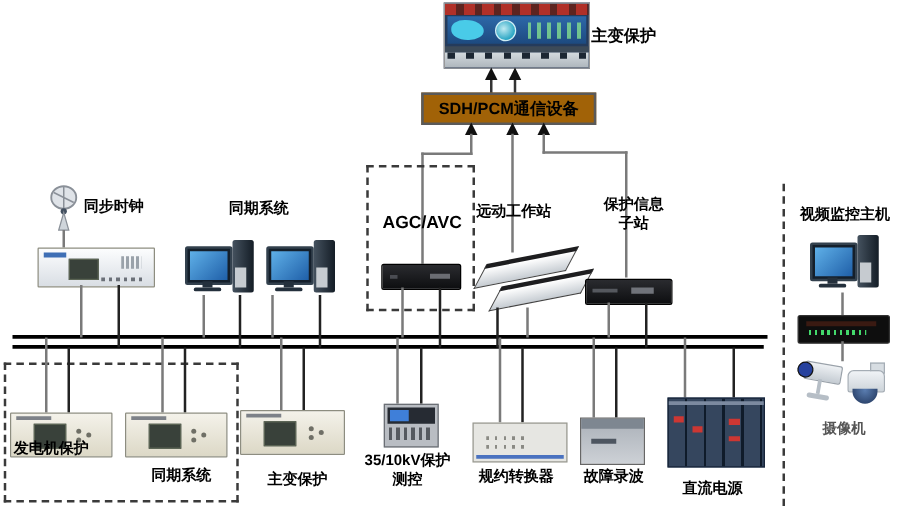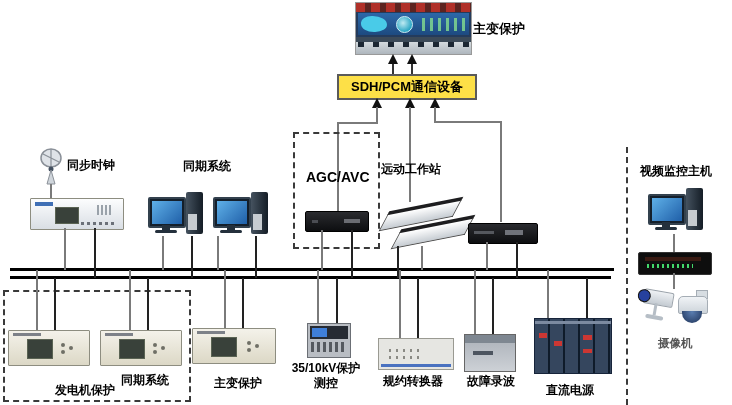--- a/index.html
+++ b/index.html
@@ -11,21 +11,21 @@
   .lbl.two{white-space:normal;text-align:center;}
   
   .vl{position:absolute;width:2px;background:#7a7a7a;}
   .hl{position:absolute;height:2px;background:#7a7a7a;}
   .bus{position:absolute;height:3px;background:#000;}
   .arr{position:absolute;width:0;height:0;border-left:5px solid transparent;border-right:5px solid transparent;border-bottom:10px solid #111;}
   .dash{position:absolute;border:2px dashed #3a3a3a;}
   .vdash{position:absolute;width:0;border-left:2px dashed #3a3a3a;}
   
   .sdhbox{position:absolute;left:337px;top:74px;width:136px;height:22px;border:2px solid #5a5a5a;
-    display:flex;align-items:center;justify-content:center;font-weight:bold;font-size:13px;color:#000;background:#fde047;}
+    display:flex;align-items:center;justify-content:center;font-weight:bold;font-size:13px;color:#000;background:#a16207;}
   
   .photo{position:absolute;left:355px;top:2px;width:115px;height:51px;background:#243b5c;border:1px solid #999;overflow:hidden;}
   .ph-top{position:absolute;left:0;top:0;right:0;height:9px;background:repeating-linear-gradient(90deg,#b03028 0 9px,#5d2420 9px 15px);}
   .ph-screen{position:absolute;left:2px;top:10px;right:2px;height:22px;background:linear-gradient(180deg,#2d68a8,#1d4a80);}
   .ph-map{position:absolute;left:3px;top:3px;width:26px;height:16px;background:#49cbe8;border-radius:45% 60% 50% 55%;}
   .ph-globe{position:absolute;left:38px;top:3px;width:15px;height:15px;border-radius:50%;background:radial-gradient(circle at 40% 40%,#bfeaf2,#2aa6c4 70%);border:1px solid #cfeef5;}
   .ph-bars{position:absolute;right:3px;top:5px;width:44px;height:13px;background:repeating-linear-gradient(90deg,#7fd78f 0 3px,transparent 3px 8px);opacity:.85;}
   .ph-desk{position:absolute;left:0;right:0;bottom:12px;height:5px;background:#3c4a58;}
   .ph-floor{position:absolute;left:0;right:0;bottom:0;height:12px;background:linear-gradient(#d4dade,#aeb6bd);}
   .ph-mons{position:absolute;left:2px;right:2px;bottom:7px;height:5px;background:repeating-linear-gradient(90deg,#1c2733 0 6px,transparent 6px 15px);}
@@ -117,20 +117,24 @@
   <div class="vl" style="left:500px;top:121px;height:101px;"></div>
 
   <div class="dash" style="left:293px;top:132px;width:83px;height:113px;"></div>
   <div class="dash" style="left:3px;top:290px;width:184px;height:108px;"></div>
   <div class="vdash" style="left:626px;top:147px;height:258px;"></div>
 
   <div class="lbl" style="left:67px;top:158px;">同步时钟</div>
   <div class="lbl" style="left:183px;top:159px;">同期系统</div>
   <div class="lbl" style="left:306px;top:170px;font-size:14px;">AGC/AVC</div>
   <div class="lbl" style="left:381px;top:162px;">远动工作站</div>
+  <div class="lbl two" style="left:472px;top:156px;width:70px;">
+    <span>保护信息</span><br>
+    <span>子站</span>
+  </div>
   <div class="lbl" style="left:640px;top:164px;">视频监控主机</div>
 
   <svg class="dev" style="left:38px;top:146px;" width="26" height="40">
     <ellipse cx="13" cy="12" rx="10" ry="9" fill="#dfe3e8" stroke="#8a9098" stroke-width="1.5"></ellipse>
     <path d="M5 8 L21 16 M13 3 L13 21" stroke="#8a9098" stroke-width="1.2" fill="none"></path>
     <circle cx="13" cy="23" r="2.5" fill="#435060"></circle>
     <path d="M9 38 L13 24 L17 38 Z" fill="#cfd5db" stroke="#8a9098" stroke-width="1"></path>
   </svg>
   <div class="vl" style="left:50px;top:184px;height:14px;"></div>
   <div class="dev rack-beige" style="left:30px;top:198px;width:92px;height:30px;background:linear-gradient(#fcfdfe,#d9dee4);">
@@ -275,21 +279,21 @@
     <div class="arm"></div>
     <div class="foot"></div>
   </div>
   <div class="dev dome" style="left:678px;top:290px;width:30px;height:36px;">
     <div class="mount"></div>
     <div class="bodyd"></div>
     <div class="glass"></div>
   </div>
   <div class="lbl" style="left:658px;top:336px;color:#555;font-size:11.5px;font-family:Liberation Mono, monospace;">摄像机</div>
 
-  <div class="lbl" style="left:11px;top:383px;margin-left:44px;">发电机保护</div>
+  <div class="lbl" style="left:11px;top:351px;">发电机保护</div>
   <div class="lbl" style="left:121px;top:373px;">同期系统</div>
   <div class="lbl" style="left:214px;top:376px;">主变保护</div>
   <div class="lbl two" style="left:284px;top:361px;width:84px;">
     <span>35/10kV保护</span><br>
     <span>测控</span>
   </div>
   <div class="lbl" style="left:383px;top:374px;">规约转换器</div>
   <div class="lbl" style="left:467px;top:374px;">故障录波</div>
   <div class="lbl" style="left:546px;top:383px;">直流电源</div>
 

